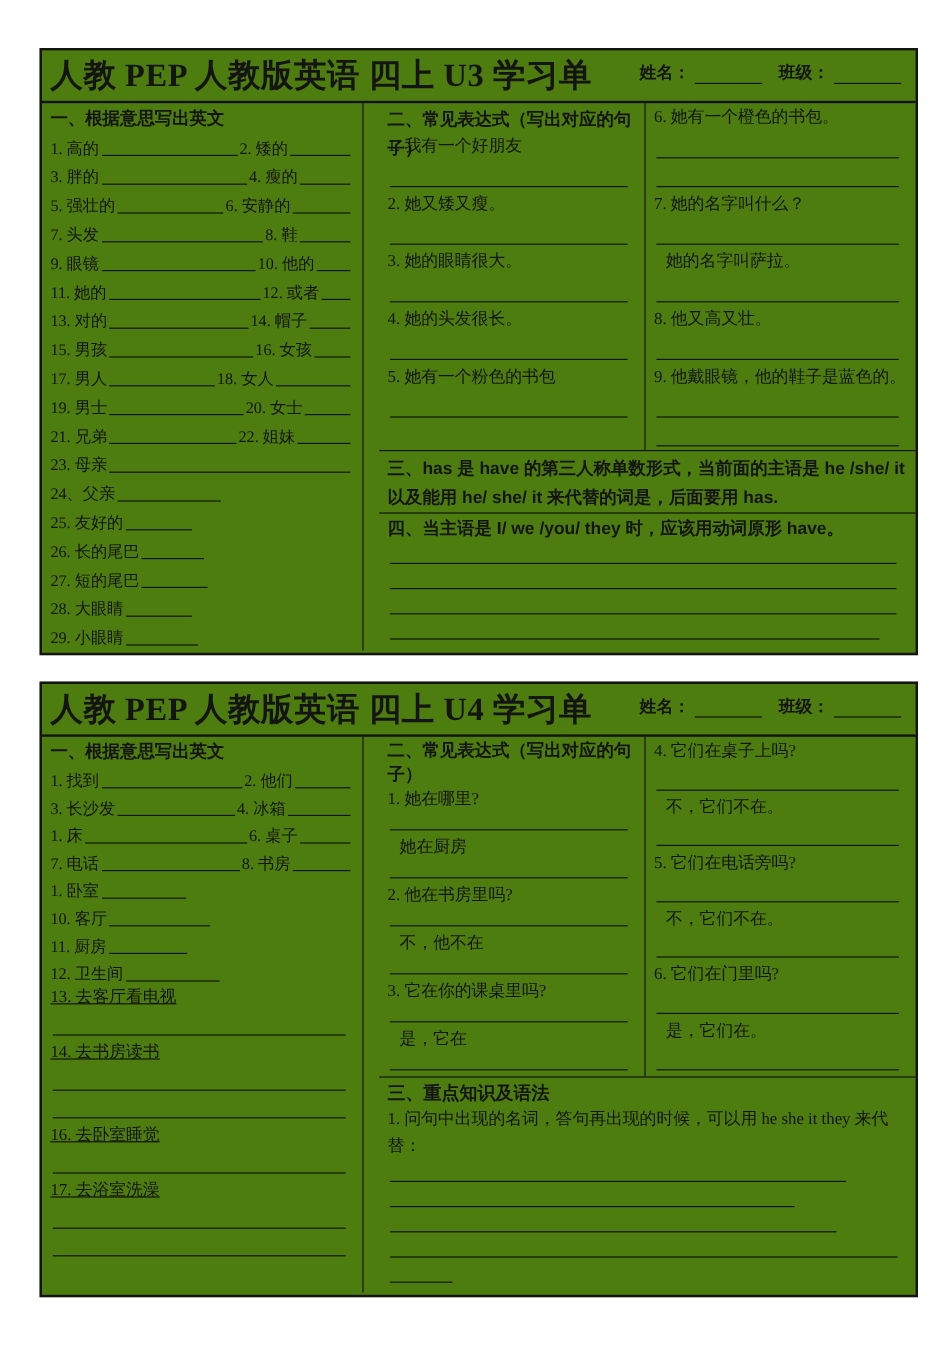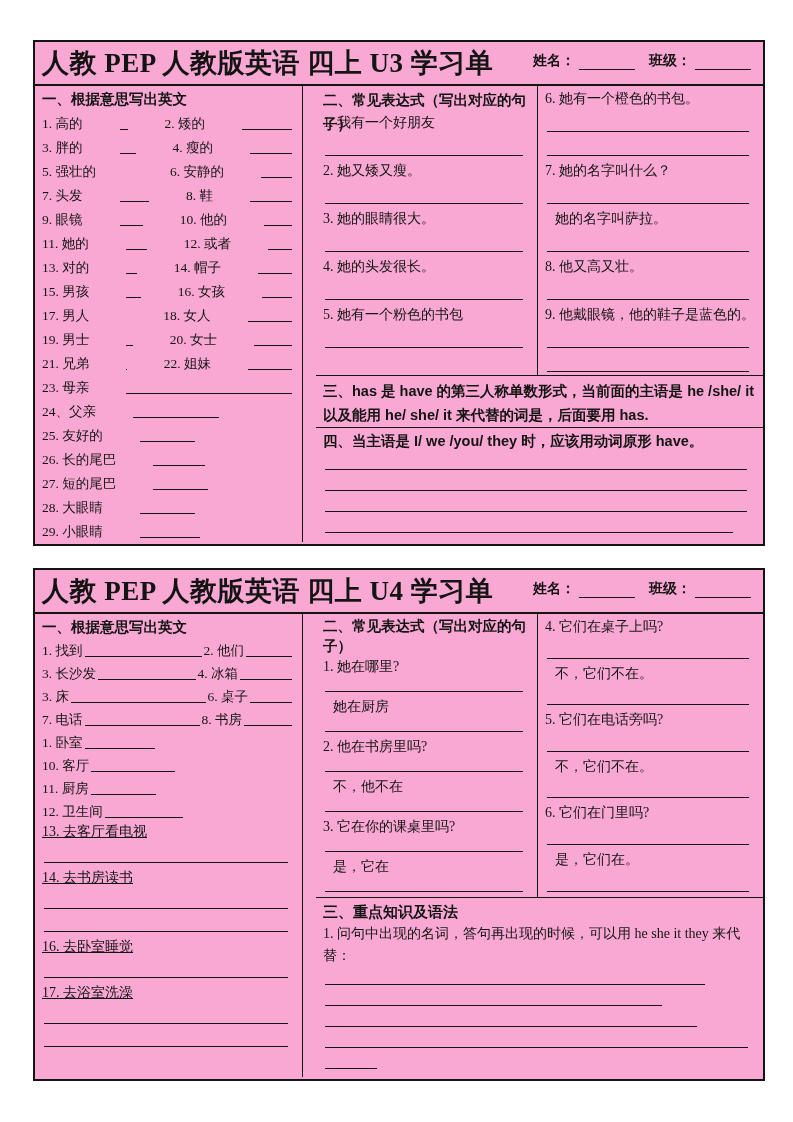--- a/index.html
+++ b/index.html
@@ -4,21 +4,21 @@
 <style>
   * { box-sizing: border-box; margin: 0; padding: 0; }
   html, body { background: #ffffff; }
   body {
     width: 793px; height: 1122px; position: relative;
     font-family: "Liberation Serif", "DejaVu Serif", serif;
     color: #141414;
   }
   .sheet {
     position: absolute; left: 33px; width: 732px;
-    border: 2px solid #141414; background: #f9a8d4;
+    border: 2px solid #141414; background: #4d7c0f;
   }
   #sheet-u3 { top: 40px; height: 506px; }
   #sheet-u4 { top: 568px; height: 513px; }
 
   .sheet-header {
     display: flex; align-items: center; height: 44px;
     border-bottom: 2px solid #141414; padding: 0 10px 0 7px;
   }
   .sheet-title { font-size: 27px; font-weight: 700; white-space: nowrap; letter-spacing: 0.5px; }
   .name-class {
@@ -37,21 +37,21 @@
   #sheet-u4 .cols23 { height: 284px; }
   .col2 { flex: 0 0 222px; border-right: 1.5px solid #141414; padding: 2px 8px 0 7px; overflow: hidden; }
   .col3 { flex: 1; min-width: 0; padding: 2px 8px 0 7px; overflow: hidden; }
 
   .col-heading {
     font-family: "Liberation Sans", sans-serif;
     font-weight: 700; font-size: 14.5px; height: 20px; line-height: 20px; white-space: nowrap;
   }
   
   .vrow { display: flex; align-items: flex-end; font-size: 13.5px; }
-  #sheet-u3 .col1 .vrow { height: 24px; gap: 35px; }
+  #sheet-u3 .col1 .vrow { height: 24px; }
   #sheet-u4 .col1 .vrow { height: 23px; }
   .vrow .lbl { white-space: nowrap; line-height: 19px; }
   .bl { display: inline-block; height: 3px; border-bottom: 1px solid #141414; margin: 0 2px 3px 2px; }
   .bl.grow { flex: 1 1 auto; }
 
   
   .lrow { display: flex; align-items: flex-end; font-size: 14px; white-space: nowrap; }
   #sheet-u3 .col2 .lrow, #sheet-u3 .col3 .lrow { height: 24px; }
   #sheet-u4 .col1 .lrow { height: 23px; text-decoration: underline; }
   #sheet-u4 .col2 .lrow { height: 20px; }
@@ -282,21 +282,21 @@
           <span class="lbl">2. 他们</span>
           <span class="bl" style="width:46px"></span>
         </div>
       <div class="vrow">
           <span class="lbl">3. 长沙发</span>
           <span class="bl grow"></span>
           <span class="lbl">4. 冰箱</span>
           <span class="bl" style="width:52px"></span>
         </div>
       <div class="vrow">
-          <span class="lbl">3. 床</span>
+          <span class="lbl">1. 床</span>
           <span class="bl grow"></span>
           <span class="lbl">6. 桌子</span>
           <span class="bl" style="width:42px"></span>
         </div>
       <div class="vrow">
           <span class="lbl">7. 电话</span>
           <span class="bl grow"></span>
           <span class="lbl">8. 书房</span>
           <span class="bl" style="width:48px"></span>
         </div>

